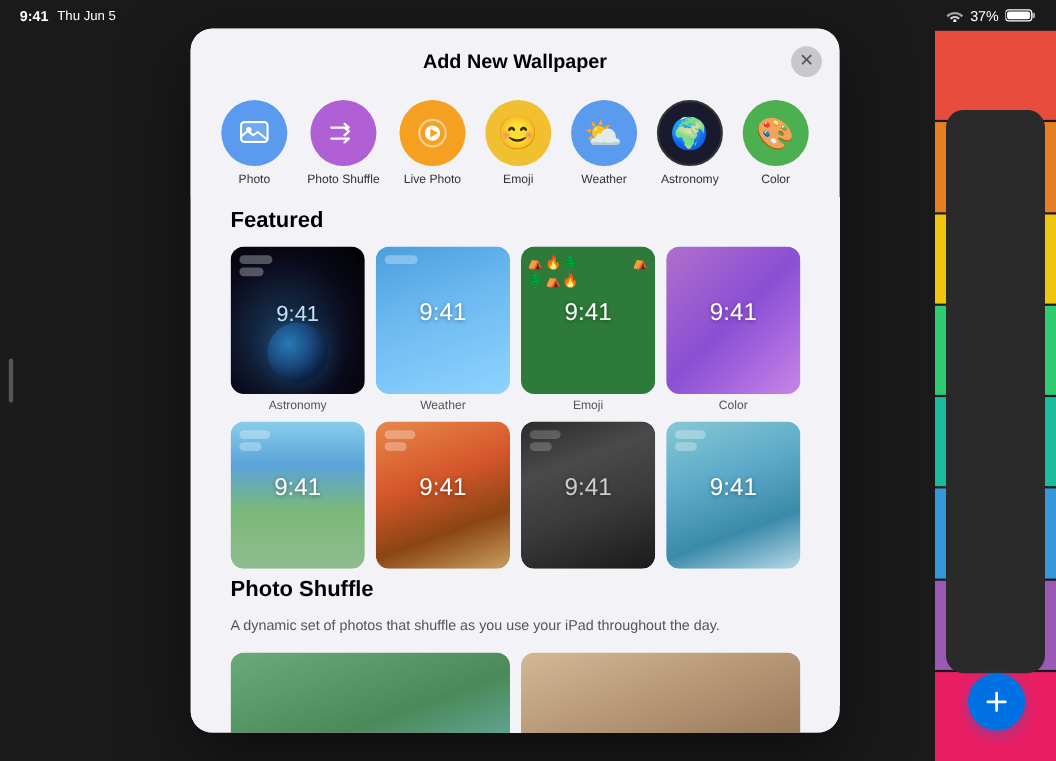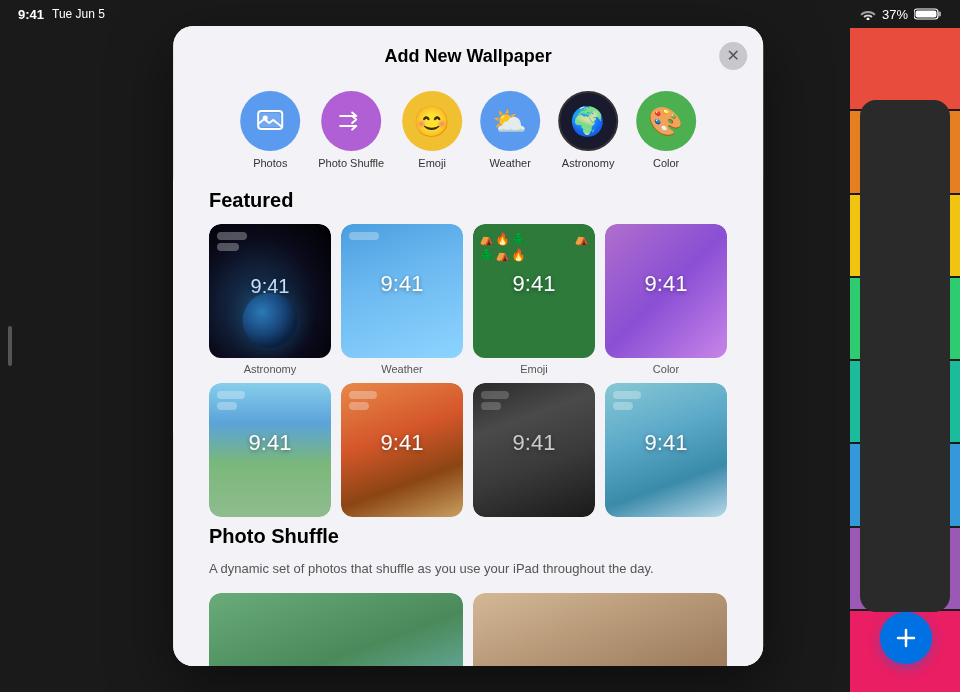--- a/index.html
+++ b/index.html
@@ -339,21 +339,21 @@
     }
   </style>
 </head>
 <body>
 
 <div class="ipad-bg"></div>
 
 <div class="status-bar">
   <div style="display:flex;gap:8px;align-items:center;">
     <span class="status-time">9:41</span>
-    <span class="status-time" style="font-weight:400;font-size:12px;">Tue Jun 5</span>
+    <span class="status-time" style="font-weight:400;font-size:12px;">Thu Jun 5</span>
   </div>
   <div class="status-right">
 
     <svg width="16" height="12" viewBox="0 0 16 12" fill="white">
       <path d="M8 9.5a1.5 1.5 0 1 1 0 3 1.5 1.5 0 0 1 0-3z"></path>
       <path d="M8 6.5C9.8 6.5 11.4 7.2 12.6 8.4L11.2 9.8C10.3 8.9 9.2 8.4 8 8.4s-2.3.5-3.2 1.4L3.4 8.4C4.6 7.2 6.2 6.5 8 6.5z" opacity="0.8"></path>
       <path d="M8 3C11 3 13.7 4.2 15.6 6.2L14.2 7.6C12.6 5.9 10.4 4.9 8 4.9S3.4 5.9 1.8 7.6L.4 6.2C2.3 4.2 5 3 8 3z" opacity="0.6"></path>
     </svg>
     <span style="font-size:13px;color:#fff;">37%</span>
 
@@ -399,32 +399,42 @@
 
     <div class="type-icon-item">
       <div class="type-icon-circle" style="background:#5b9bef;">
         <svg width="30" height="30" viewBox="0 0 30 30" fill="white">
           <rect x="3" y="5" width="24" height="18" rx="3" fill="none" stroke="white" stroke-width="2"></rect>
           <rect x="5" y="7" width="20" height="14" rx="2" fill="white" opacity="0.15"></rect>
           <path d="M3 18l6-5 5 4 4-3 9 7" stroke="white" stroke-width="1.8" fill="none" stroke-linecap="round"></path>
           <circle cx="10" cy="12" r="2.5" fill="white"></circle>
         </svg>
       </div>
-      <span class="type-icon-label">Photos</span>
+      <span class="type-icon-label">Photo</span>
     </div>
 
     <div class="type-icon-item">
       <div class="type-icon-circle" style="background:#b060d4;">
         <svg width="30" height="30" viewBox="0 0 30 30" fill="white">
           <path d="M4 10h16l-4-3.5M4 20h16m-4 3.5L20 20M16 10l4 3.5-4 3.5" stroke="white" stroke-width="2" fill="none" stroke-linecap="round" stroke-linejoin="round"></path>
         </svg>
       </div>
       <span class="type-icon-label">Photo Shuffle</span>
     </div>
 
+    <div class="type-icon-item">
+      <div class="type-icon-circle" style="background:#f5a020;">
+        <svg width="30" height="30" viewBox="0 0 30 30">
+          <circle cx="15" cy="15" r="7" fill="white"></circle>
+          <polygon points="13,11 13,19 20,15" fill="#f5a020"></polygon>
+          <circle cx="15" cy="15" r="12" fill="none" stroke="white" stroke-width="2" opacity="0.5"></circle>
+        </svg>
+      </div>
+      <span class="type-icon-label">Live Photo</span>
+    </div>
 
     <div class="type-icon-item">
       <div class="type-icon-circle" style="background:#f0c030;">
         <span style="font-size:30px;">😊</span>
       </div>
       <span class="type-icon-label">Emoji</span>
     </div>
 
     <div class="type-icon-item">
       <div class="type-icon-circle" style="background:#5b9bef;">

